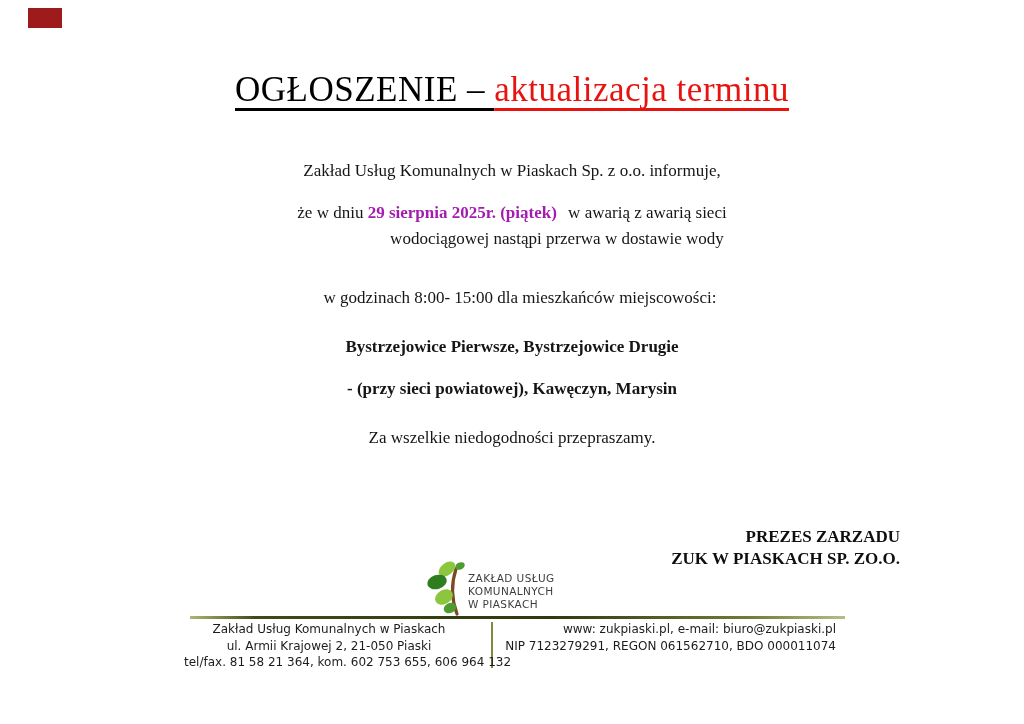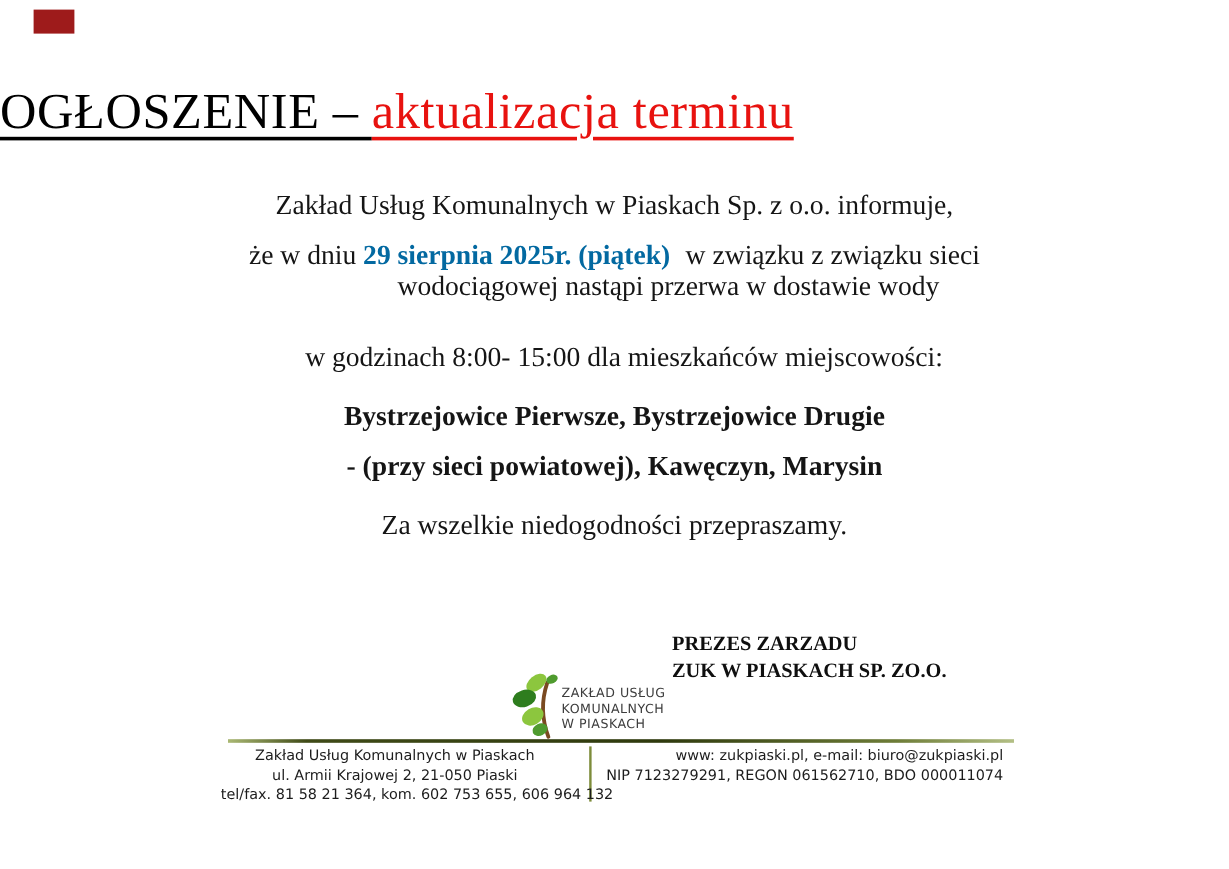--- a/index.html
+++ b/index.html
@@ -12,55 +12,55 @@
     font-family:"Liberation Serif", serif;
     color:#151515;
   }
   .corner-mark{
     position:absolute; left:28px; top:8px;
     width:34px; height:20px;
     background:#9e1b1b;
   }
   .doc-title{
     position:absolute; top:70px; left:0; width:100%;
-    text-align:left;
-    font-size:42px; font-weight:normal;
+    text-align:center;
+    font-size:35px; font-weight:normal;
     letter-spacing:0.5px;
     white-space:pre;
   }
   .doc-title .t-black{
     color:#000;
     text-decoration-line:underline;
     text-decoration-thickness:3px;
     text-underline-offset:7px;
   }
   .doc-title .t-red{
     color:#e8120f;
     text-decoration-line:underline;
     text-decoration-thickness:3px;
     text-underline-offset:7px;
   }
   .body-line{
     position:absolute; left:0; width:100%;
     text-align:center;
-    font-size:23px; line-height:28px;
+    font-size:17px; line-height:28px;
     white-space:pre;
   }
   .line-1{ top:157px; }
   .line-2{ top:199px; }
   .line-3{ top:225px;margin-left:45px; }
   .line-4{ top:284px;padding-left:16px; }
   .loc-1{ top:333px; font-weight:bold; }
   .loc-2{ top:375px; font-weight:bold; }
   .apology{ top:424px; }
-  .date-red{ color:#0369a1; font-weight:bold; }
+  .date-red{ color:#a21caf; font-weight:bold; }
   .after-date{ padding-left:7px; }
   .signature{
     position:absolute; top:527px; left:560px; width:340px;
-    text-align:left; font-weight:bold; font-size:17px;
+    text-align:right; font-weight:bold; font-size:17px;
     color:#0f0f0f;
   }
   .signature .sig-line2{ margin-top:2px; }
   .logo{
     position:absolute; left:424px; top:558px; width:160px; height:60px;
   }
   .logo svg{ position:absolute; left:0; top:0; }
   .logo-text{
     position:absolute; left:44px; top:14px;
     font-family:"DejaVu Sans", sans-serif;
@@ -91,21 +91,21 @@
 <body>
 
 <div class="page">
 
   <div class="corner-mark"></div>
 
   <h1 class="doc-title"><span class="t-black">OGŁOSZENIE – </span><span class="t-red">aktualizacja terminu</span></h1>
 
   <div class="body-line line-1">Zakład Usług Komunalnych w Piaskach Sp. z o.o. informuje,</div>
 
-  <div class="body-line line-2"><span>że w dniu </span><span class="date-red">29 sierpnia 2025r. (piątek)</span><span class="after-date"> w związku z związku sieci</span></div>
+  <div class="body-line line-2"><span>że w dniu </span><span class="date-red">29 sierpnia 2025r. (piątek)</span><span class="after-date"> w awarią z awarią sieci</span></div>
 
   <div class="body-line line-3">wodociągowej nastąpi przerwa w dostawie wody</div>
 
   <div class="body-line line-4">w godzinach 8:00- 15:00 dla mieszkańców miejscowości:</div>
 
   <div class="body-line loc-1">Bystrzejowice Pierwsze, Bystrzejowice Drugie</div>
 
   <div class="body-line loc-2">- (przy sieci powiatowej), Kawęczyn, Marysin</div>
 
   <div class="body-line apology">Za wszelkie niedogodności przepraszamy.</div>

